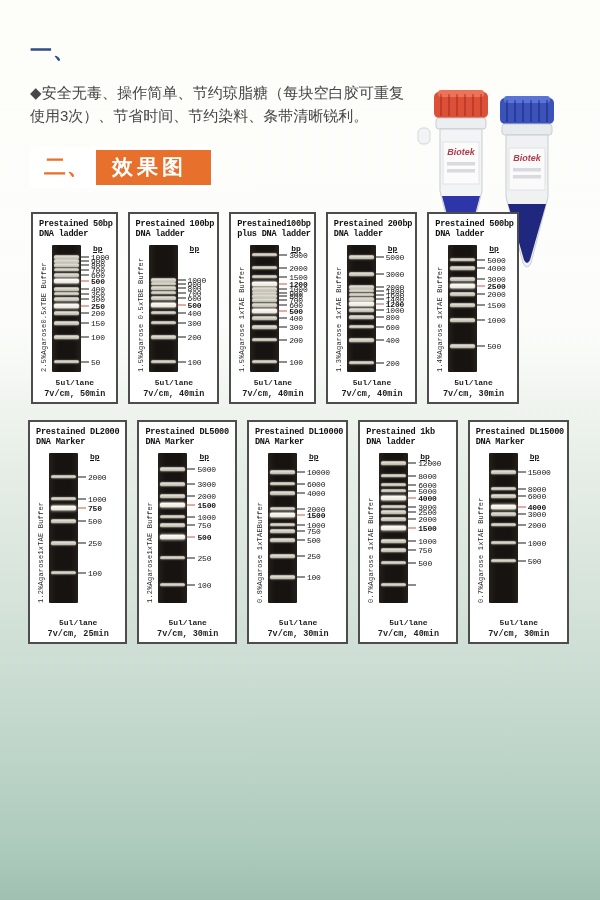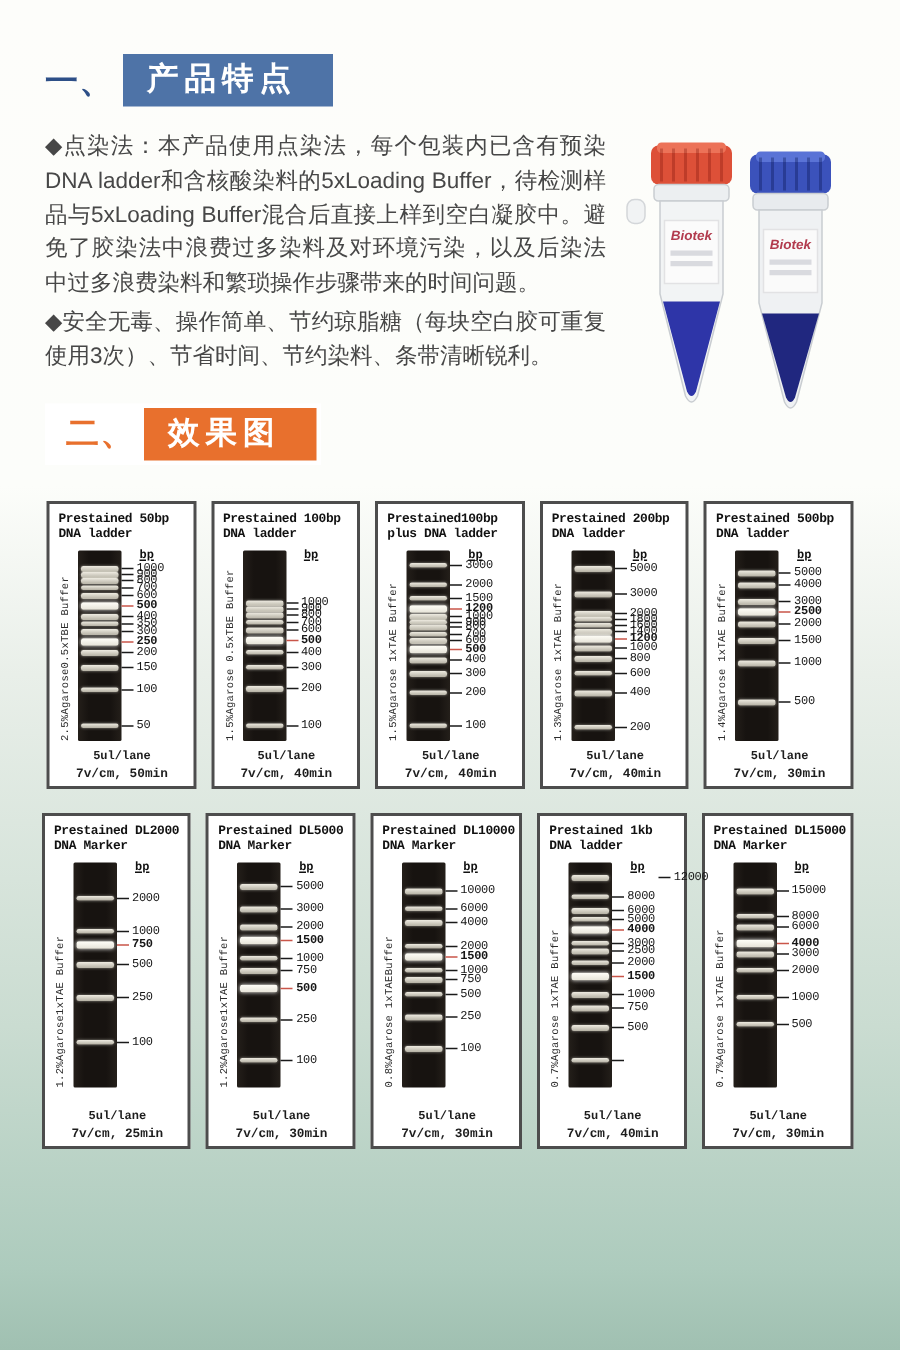--- a/index.html
+++ b/index.html
@@ -86,21 +86,20 @@
   .pf2 { font-size:8.5px; font-weight:bold; margin-top:2px; }
 </style>
 </head>
 <body>
 
 <div class="page">
 
   <section class="features">
     <div class="sec-header">
       <span class="idx blue">一、</span>
-      <span class="banner blue">产品特点</span>
     </div>
     <div class="features-body">
       <div class="tubes">
         <svg viewBox="0 0 158 198" width="158" height="198">
 
           <g>
             <rect x="88" y="14" width="54" height="26" rx="5" fill="#3b52bb"></rect>
             <rect x="92" y="12" width="46" height="7" rx="3" fill="#5a73d6"></rect>
             <rect x="94" y="16" width="2" height="22" fill="rgba(10,20,80,0.35)"></rect>
             <rect x="102" y="16" width="2" height="22" fill="rgba(10,20,80,0.35)"></rect>
@@ -130,21 +129,20 @@
             <rect x="24" y="34" width="50" height="11" rx="3" fill="#eceff1" stroke="#c9cdd1"></rect>
             <path d="M28 45 L70 45 L70 107 L53 175 Q49 183 45 175 L28 107 Z" fill="#f2f4f5" stroke="#c9cdd1"></path>
             <path d="M30 112 L68 112 L52 172 Q49 178 46 172 Z" fill="#2e35a8"></path>
             <rect x="31" y="58" width="36" height="42" fill="#fbfbfb" stroke="#e2e2e4"></rect>
             <text x="49" y="71" font-size="9" font-style="italic" font-weight="bold" fill="#b23b4e" text-anchor="middle">Biotek</text>
             <rect x="35" y="78" width="28" height="3.5" fill="#d9dadf"></rect>
             <rect x="35" y="85" width="28" height="3.5" fill="#d9dadf"></rect>
           </g>
         </svg>
       </div>
-      <p>◆点染法：本产品使用点染法，每个包装内已含有预染DNA ladder和含核酸染料的5xLoading Buffer，待检测样品与5xLoading Buffer混合后直接上样到空白凝胶中。避免了胶染法中浪费过多染料及对环境污染，以及后染法中过多浪费染料和繁琐操作步骤带来的时间问题。</p>
       <p>◆安全无毒、操作简单、节约琼脂糖（每块空白胶可重复使用3次）、节省时间、节约染料、条带清晰锐利。</p>
     </div>
   </section>
 
   <section class="results">
     <div class="sec-header">
       <span class="hdr2wrap">
         <span class="idx orange">二、</span>
         <span class="banner orange">效果图</span>
       </span>
@@ -710,21 +708,21 @@
               <div class="band" style="top: 39.82%;"></div>
               <div class="band" style="top: 44.49%;"></div>
               <div class="band hl" style="top: 50.51%;"></div>
               <div class="band" style="top: 58.99%;"></div>
               <div class="band" style="top: 65.01%;"></div>
               <div class="band" style="top: 73.5%;"></div>
               <div class="band" style="top: 88%;"></div>
             </div>
       <div class="labels">
         <div class="bp">bp</div>
-      <div class="tickrow" style="top: 7%; margin-left: 31px;">
+      <div class="tickrow" style="top: 7%;">
                 <span class="tick"></span>
                 <span class="num">12000</span>
               </div>
               <div class="tickrow" style="top: 15.48%;">
                 <span class="tick"></span>
                 <span class="num">8000</span>
               </div>
               <div class="tickrow" style="top: 21.5%;">
                 <span class="tick"></span>
                 <span class="num">6000</span>

